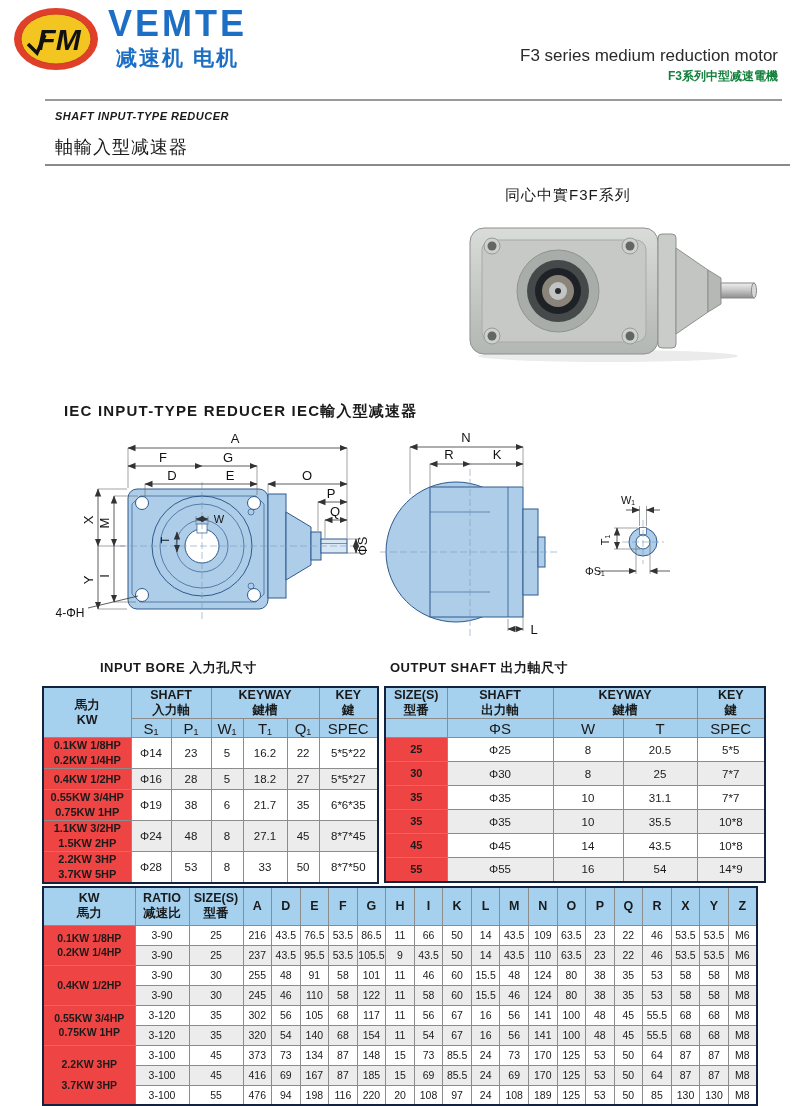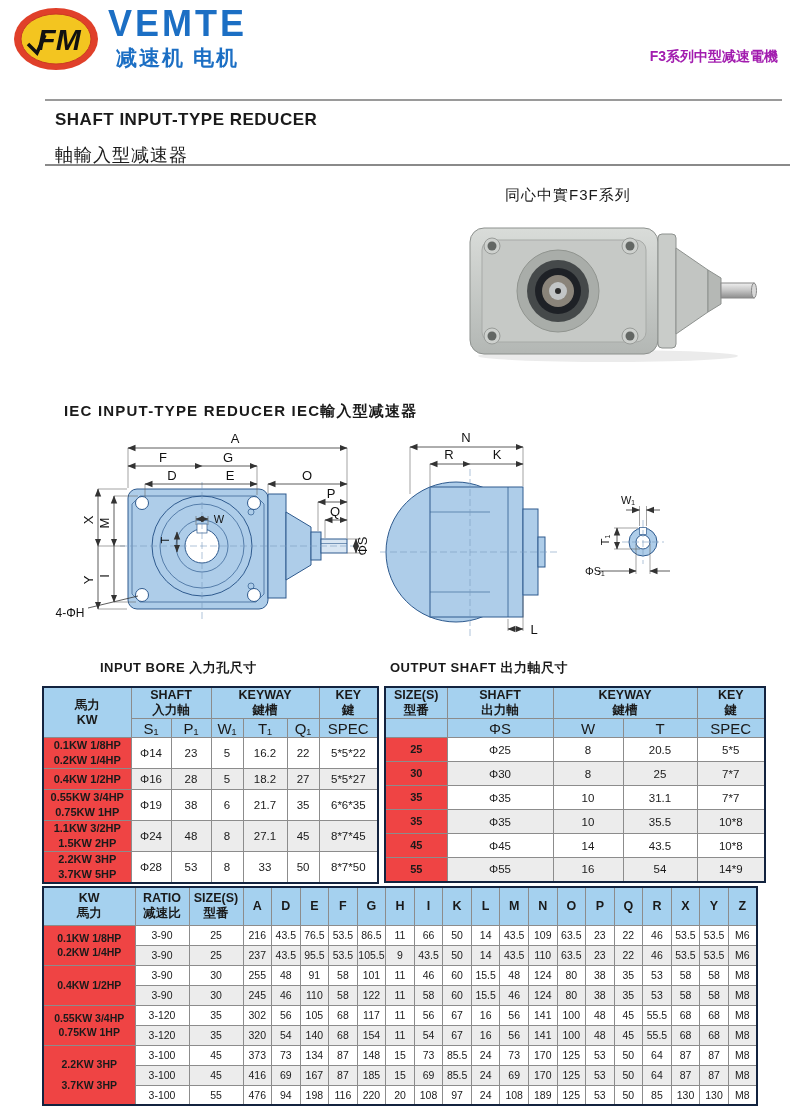--- a/index.html
+++ b/index.html
@@ -4,26 +4,26 @@
 <style>
   html,body{margin:0;padding:0;background:#ffffff;}
   .page{position:relative;width:800px;height:1106px;background:#fff;overflow:hidden;
         font-family:"Liberation Sans","DejaVu Sans",sans-serif;color:#1a1a1a;}
   
   .logo{position:absolute;left:12px;top:6px;display:flex;align-items:center;gap:8px;}
   .brand-en{font-size:36px;font-weight:bold;color:#1c6fc4;letter-spacing:3px;line-height:1;}
   .brand-zh{font-size:21px;font-weight:bold;color:#1c6fc4;margin-top:2px;letter-spacing:2px;text-align:center;}
   .header-right{position:absolute;right:22px;top:46px;text-align:right;}
   .series-en{font-size:17px;color:#2b2b2b;}
-  .series-zh{font-size:14px;font-weight:600;color:#a21caf;margin-top:2px;}
+  .series-zh{font-size:12px;font-weight:600;color:#15803d;margin-top:2px;}
   .rule{position:absolute;border-top:2px solid #9a9a9a;}
   .rule-1{top:99px;left:45px;right:18px;}
   .rule-2{top:164px;left:45px;right:10px;border-top-color:#8a8a8a;}
   .sec-title{position:absolute;left:55px;top:110px;}
-  .sec-en{font-size:17px;font-weight:bold;letter-spacing:.5px;}
+  .sec-en{font-size:11px;font-weight:bold;letter-spacing:.5px;font-style:italic;}
   .sec-zh{font-size:18px;font-weight:normal;margin-top:13px;letter-spacing:1px;}
   .photo-caption{position:absolute;left:505px;top:186px;font-size:15px;font-weight:400;letter-spacing:1px;}
   .photo{position:absolute;left:468px;top:220px;}
   .iec-heading{position:absolute;left:64px;top:402px;font-size:15px;font-weight:600;letter-spacing:1.2px;}
   .diagram{position:absolute;left:30px;top:424px;}
   .tbl-heading{position:absolute;font-size:13px;font-weight:bold;letter-spacing:.5px;}
   .h-input{left:62px;top:659px;padding-left:38px;} .h-output{left:390px;top:659px;}
   
   table{border-collapse:collapse;table-layout:fixed;position:absolute;background:#fff;}
   td{border:1px solid #8c8c8c;text-align:center;vertical-align:middle;padding:0;overflow:hidden;}
@@ -51,20 +51,21 @@
       <ellipse cx="44" cy="33" rx="35" ry="25" fill="#f3c520" stroke="#c93a22" stroke-width="1"></ellipse>
       <path d="M16,38 l9,9 l8,-18" stroke="#111" stroke-width="3.5" fill="none"></path>
       <text x="47" y="44" font-size="30" font-weight="bold" font-style="italic" text-anchor="middle" fill="#111">FM</text>
     </svg>
     <div>
       <div class="brand-en">VEMTE</div>
       <div class="brand-zh">减速机 电机</div>
     </div>
   </div>
   <div class="header-right">
+    <div class="series-en">F3 series medium reduction motor</div>
     <div class="series-zh">F3系列中型减速電機</div>
   </div>
   <div class="rule rule-1"></div>
 
   <div class="sec-title">
     <div class="sec-en">SHAFT INPUT-TYPE REDUCER</div>
     <div class="sec-zh">軸輸入型减速器</div>
   </div>
   <div class="rule rule-2"></div>
 

